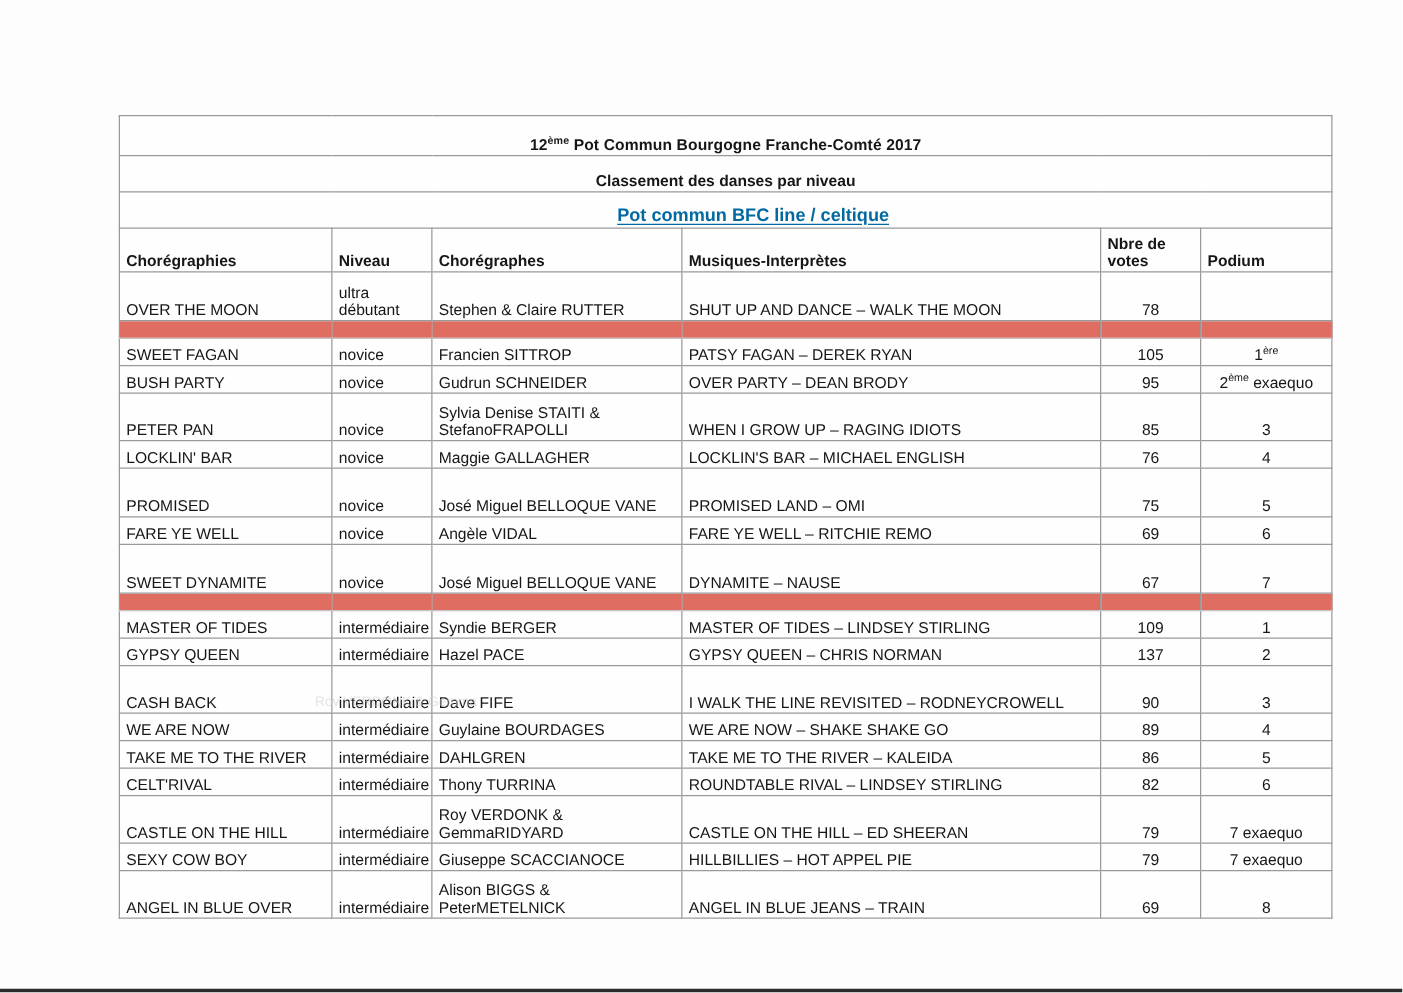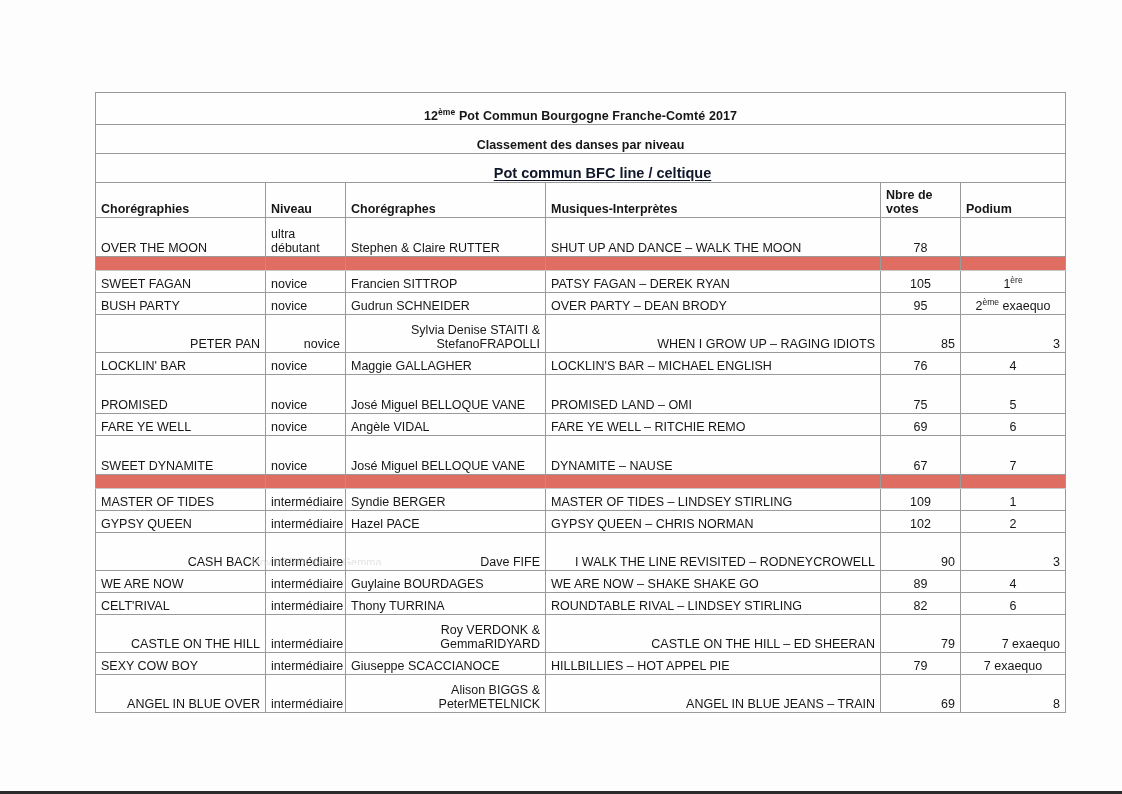--- a/index.html
+++ b/index.html
@@ -99,21 +99,21 @@
   
   td.c-choreo   { text-align: left; }
   td.c-niveau   { text-align: left; }
   td.c-grapher  { text-align: left; }
   td.c-music    { text-align: left; }
   td.c-votes    { text-align: center; }
   td.c-podium   { text-align: center; }
 
   tr.r-normal td { height: 21px; }
   tr.r-tall   td { height: 38px; }
-  tr.r-wrap   td { height: 37px; text-align: right; }
+  tr.r-wrap   td { height: 37px; }
 
   
   td.toptext { vertical-align: top; padding-top: 2px; }
 
   
   tr.sep td {
     height: 13px;
     padding: 0;
     background: #df6d62;
     border-left: 1px solid #9a9a9a;
@@ -158,21 +158,21 @@
         <tr>
           <td class="title-row" colspan="6"><span>12</span><sup class="ord">ème</sup><span> Pot Commun Bourgogne Franche-Comté 2017</span></td>
         </tr>
 
         <tr>
           <td class="subtitle-row" colspan="6">Classement des danses par niveau</td>
         </tr>
 
         <tr>
           <td class="link-row" colspan="6">
-            <span class="green-link" style="color: #0f172a; padding-left: 44px;">Pot commun BFC line / celtique</span>
+            <span class="green-link" style="color: #0369a1; padding-left: 44px;">Pot commun BFC line / celtique</span>
           </td>
         </tr>
 
         <tr>
           <td class="colhead">Chorégraphies</td>
           <td class="colhead">Niveau</td>
           <td class="colhead">Chorégraphes</td>
           <td class="colhead">Musiques-Interprètes</td>
           <td class="colhead">Nbre de votes</td>
           <td class="colhead">Podium</td>
@@ -276,21 +276,21 @@
           <td class="c-music">MASTER OF TIDES – LINDSEY STIRLING</td>
           <td class="c-votes">109</td>
           <td class="c-podium">1</td>
         </tr>
 
         <tr class="r-normal">
           <td class="c-choreo">GYPSY QUEEN</td>
           <td class="c-niveau">intermédiaire</td>
           <td class="c-grapher">Hazel PACE</td>
           <td class="c-music">GYPSY QUEEN – CHRIS NORMAN</td>
-          <td class="c-votes">102</td>
+          <td class="c-votes">137</td>
           <td class="c-podium">2</td>
         </tr>
 
         <tr class="r-wrap">
           <td class="c-choreo">CASH BACK</td>
           <td class="c-niveau">intermédiaire</td>
           <td class="c-grapher">Dave FIFE</td>
           <td class="c-music toptext"><span class="l1">I WALK THE LINE REVISITED – RODNEY</span><span class="l2">CROWELL</span></td>
           <td class="c-votes">90</td>
           <td class="c-podium">3</td>
@@ -298,20 +298,28 @@
 
         <tr class="r-normal">
           <td class="c-choreo">WE ARE NOW</td>
           <td class="c-niveau">intermédiaire</td>
           <td class="c-grapher">Guylaine BOURDAGES</td>
           <td class="c-music">WE ARE NOW – SHAKE SHAKE GO</td>
           <td class="c-votes">89</td>
           <td class="c-podium">4</td>
         </tr>
 
+        <tr class="r-normal">
+          <td class="c-choreo">TAKE ME TO THE RIVER</td>
+          <td class="c-niveau">intermédiaire</td>
+          <td class="c-grapher">DAHLGREN</td>
+          <td class="c-music">TAKE ME TO THE RIVER – KALEIDA</td>
+          <td class="c-votes">86</td>
+          <td class="c-podium">5</td>
+        </tr>
 
         <tr class="r-normal">
           <td class="c-choreo">CELT'RIVAL</td>
           <td class="c-niveau">intermédiaire</td>
           <td class="c-grapher">Thony TURRINA</td>
           <td class="c-music">ROUNDTABLE RIVAL – LINDSEY STIRLING</td>
           <td class="c-votes">82</td>
           <td class="c-podium">6</td>
         </tr>
 

